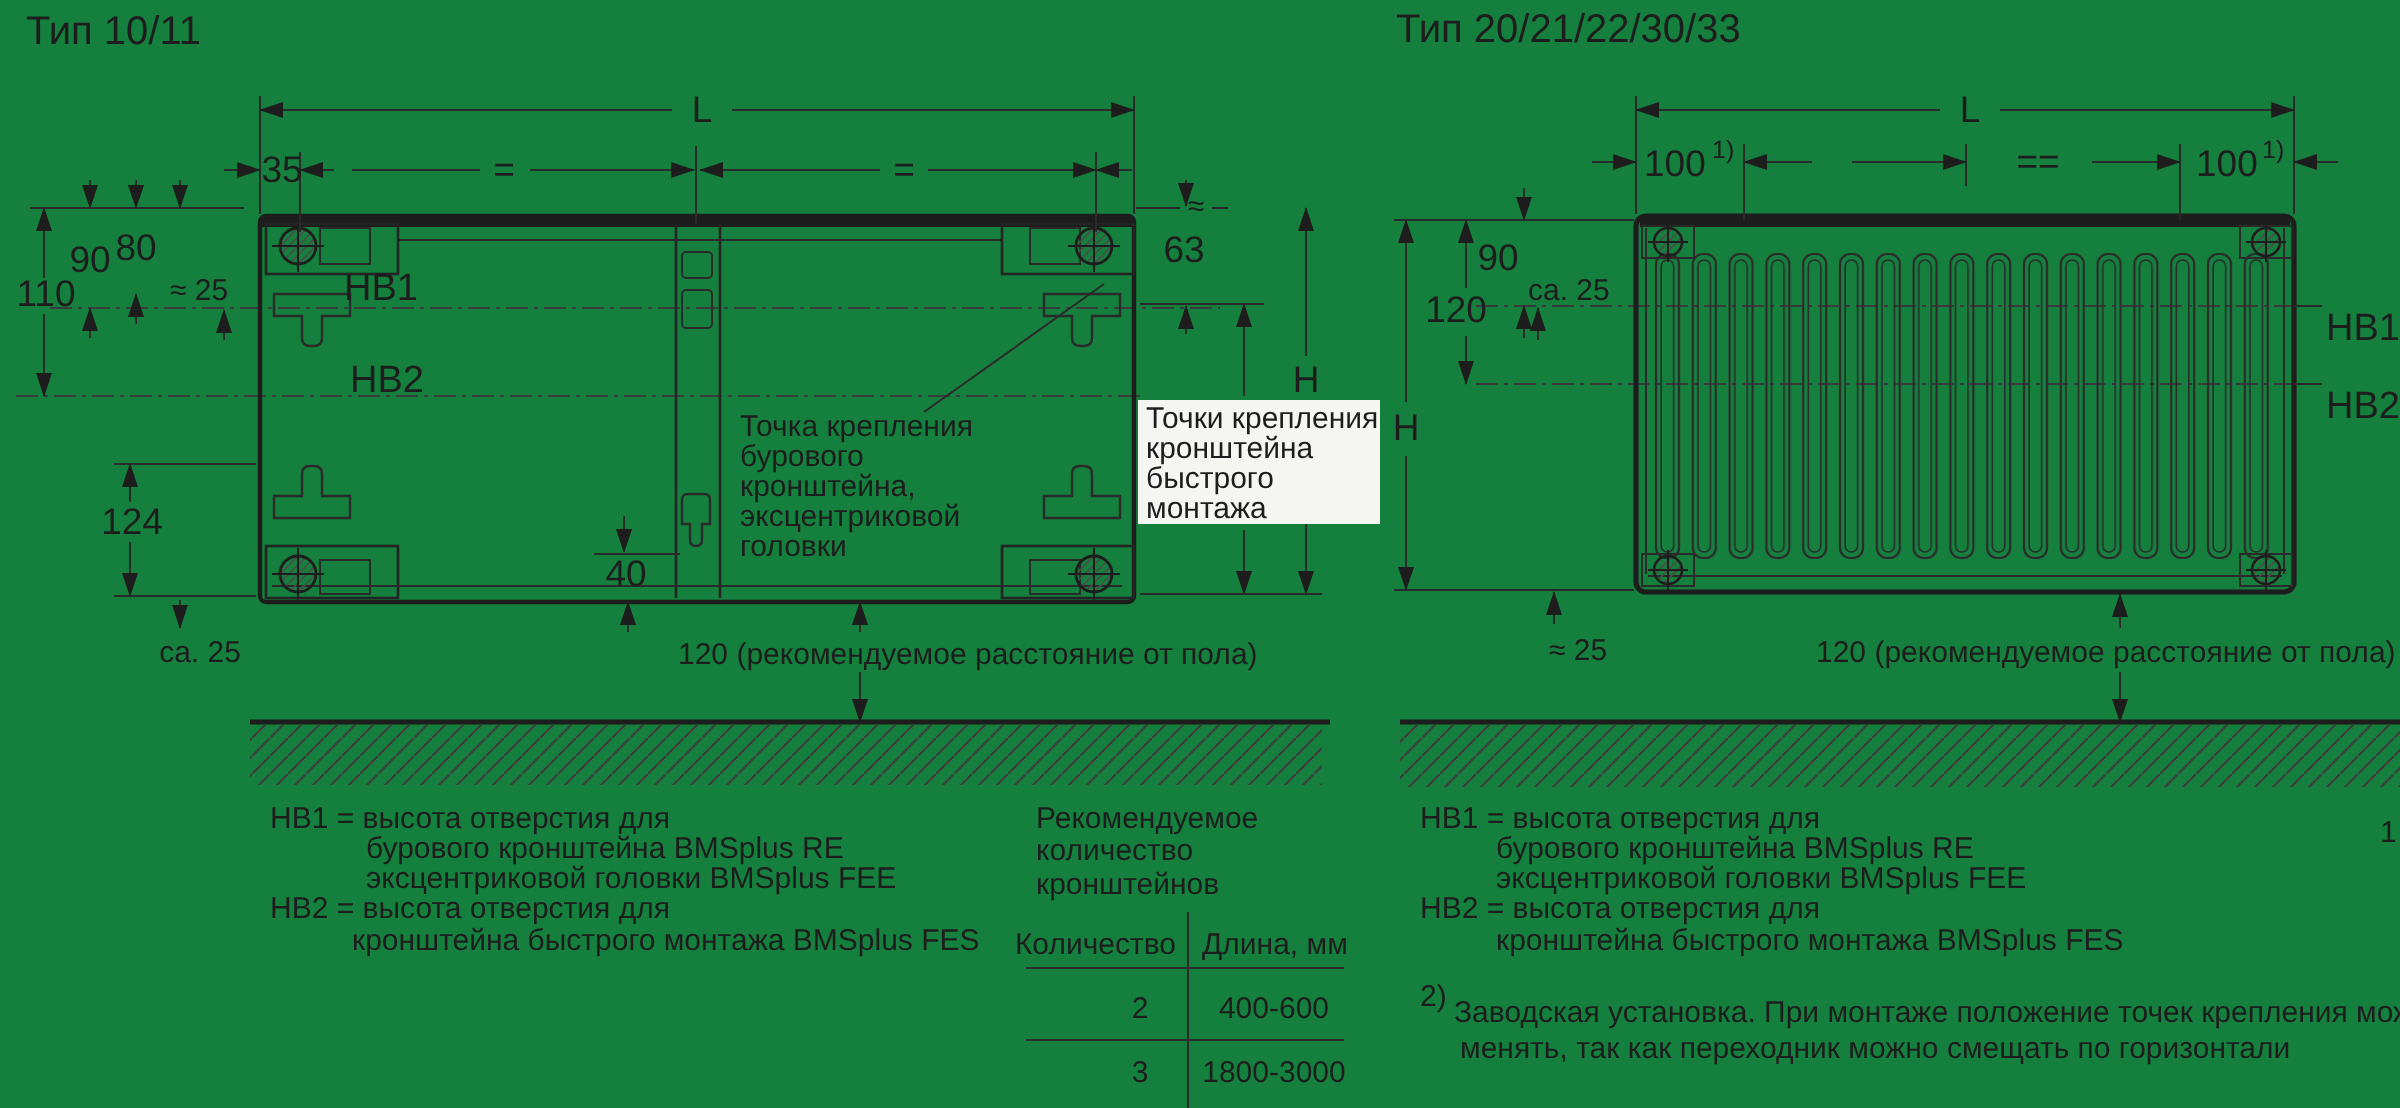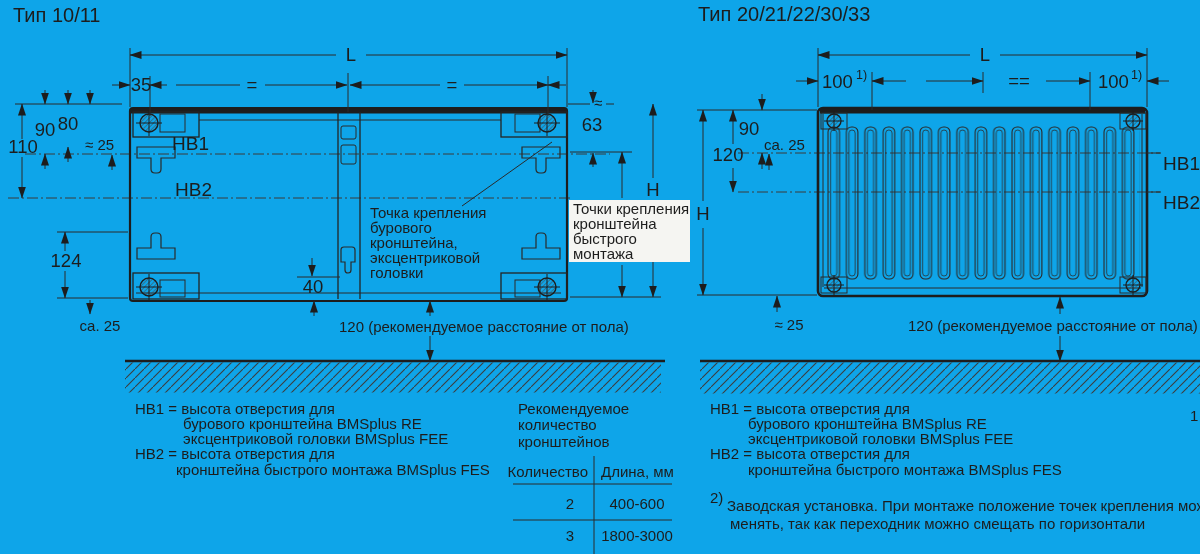--- a/index.html
+++ b/index.html
@@ -1,16 +1,16 @@
 <!DOCTYPE html>
 <html><head>
 <meta charset="utf-8">
 <style>
   html,body{margin:0;padding:0;background:#e9e9e7;}
-  .page{position:relative;width:1200px;height:554px;background:#0ea5e9;overflow:hidden;}
+  .page{position:relative;width:1200px;height:554px;background:#15803d;overflow:hidden;}
   svg{display:block;}
   text{font-family:"Liberation Sans","DejaVu Sans",sans-serif;fill:#1d1d1d;}
   .t20{font-size:20px;}
   .d19{font-size:18.5px;}
   .d15{font-size:15px;}
   .sup{font-size:12.5px;}
   .hb{font-size:19px;}
   .n15{font-size:15px;}
   .mid{text-anchor:middle;}
   .end{text-anchor:end;}

